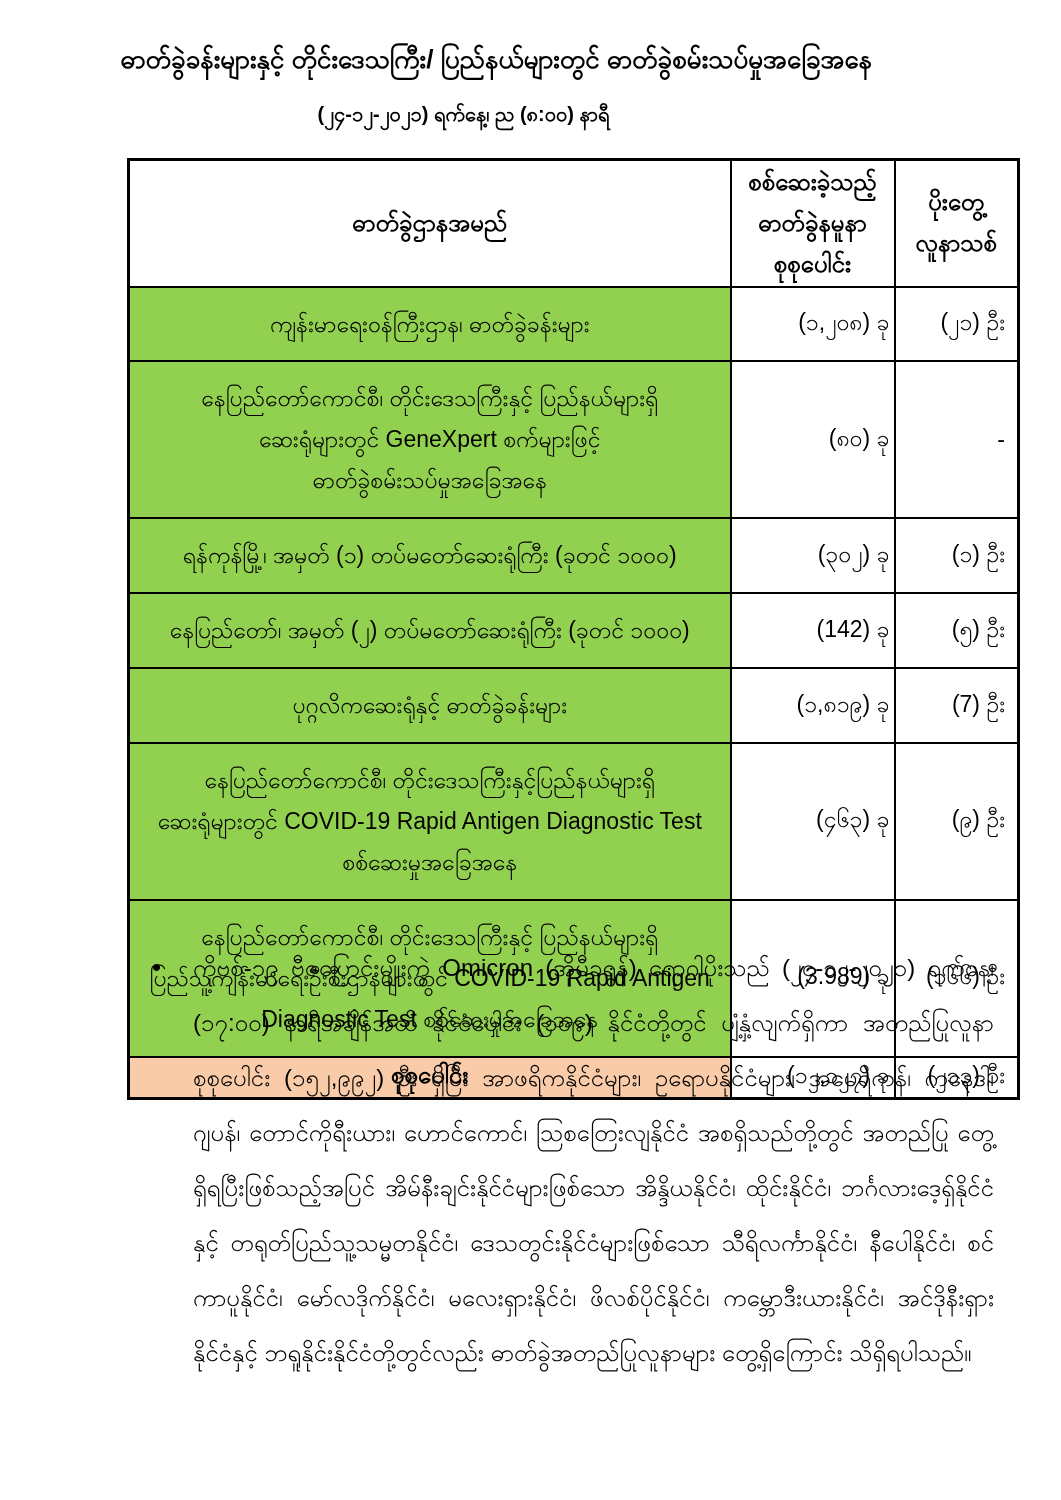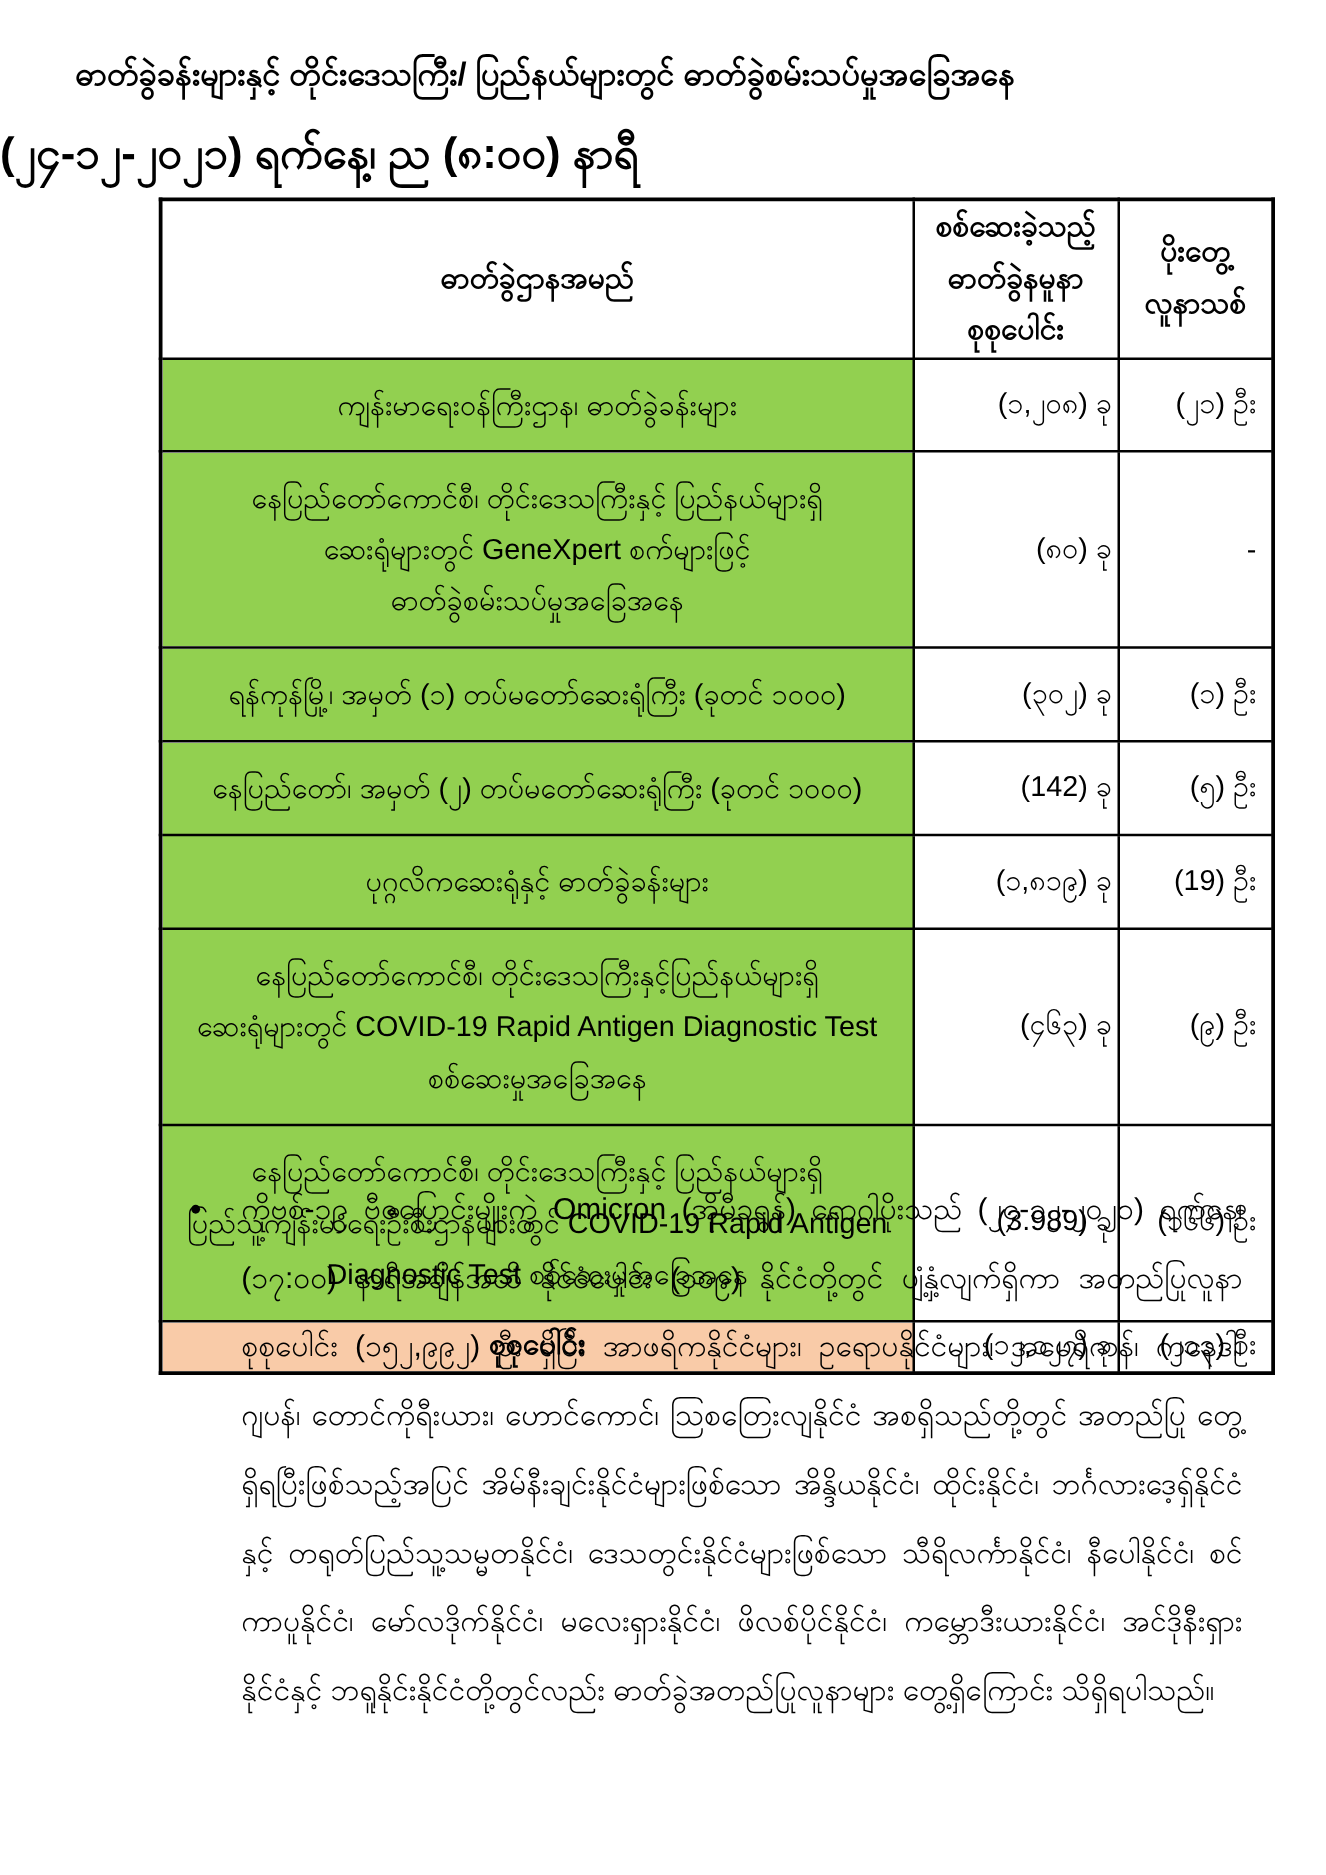--- a/index.html
+++ b/index.html
@@ -3,25 +3,25 @@
 <meta charset="utf-8">
 <style>
   html, body { margin: 0; padding: 0; }
   body {
     width: 1061px; height: 1500px; position: relative;
     background: #ffffff; color: #000000;
     font-family: "Liberation Sans", sans-serif;
   }
   .title-line1 {
     position: absolute; top: 44px; left: 0; width: 872px;
-    text-align: center; font-weight: bold; font-size: 26px; line-height: 1.2;
+    text-align: right; font-weight: bold; font-size: 26px; line-height: 1.2;
   }
   .title-line2 {
     position: absolute; top: 102px; left: 0; width: 927px;
-    font-weight: bold; font-size: 35px; line-height: 1.2;
+    text-align: center; font-weight: bold; font-size: 20px; line-height: 1.2;
   }
   table.report {
     position: absolute; top: 158px; left: 127px; width: 890px;
     border-collapse: collapse; table-layout: fixed;
     border: 3px solid #000000;
   }
   table.report td { border: 2px solid #000000; vertical-align: middle; overflow: hidden; }
   col.c-name { width: 602px; }
   col.c-samples { width: 164px; }
   col.c-pos { width: 124px; }
@@ -110,21 +110,21 @@
       <tr class="rh-s">
         <td class="name-cell green">နေပြည်တော်၊ အမှတ် (၂) တပ်မတော်ဆေးရုံကြီး (ခုတင် ၁၀၀၀)</td>
         <td class="val-cell">(142) ခု</td>
         <td class="pos-cell">(၅) ဦး</td>
       </tr>
 
 
       <tr class="rh-s">
         <td class="name-cell green">ပုဂ္ဂလိကဆေးရုံနှင့် ဓာတ်ခွဲခန်းများ</td>
         <td class="val-cell">(၁,၈၁၉) ခု</td>
-        <td class="pos-cell">(19) ဦး</td>
+        <td class="pos-cell">(7) ဦး</td>
       </tr>
 
       <tr class="rh-l">
         <td class="name-cell green">နေပြည်တော်ကောင်စီ၊ တိုင်းဒေသကြီးနှင့်ပြည်နယ်များရှိ
 ဆေးရုံများတွင် COVID-19 Rapid Antigen Diagnostic Test
 စစ်ဆေးမှုအခြေအနေ</td>
         <td class="val-cell">(၄၆၃) ခု</td>
         <td class="pos-cell">(၉) ဦး</td>
       </tr>
 

